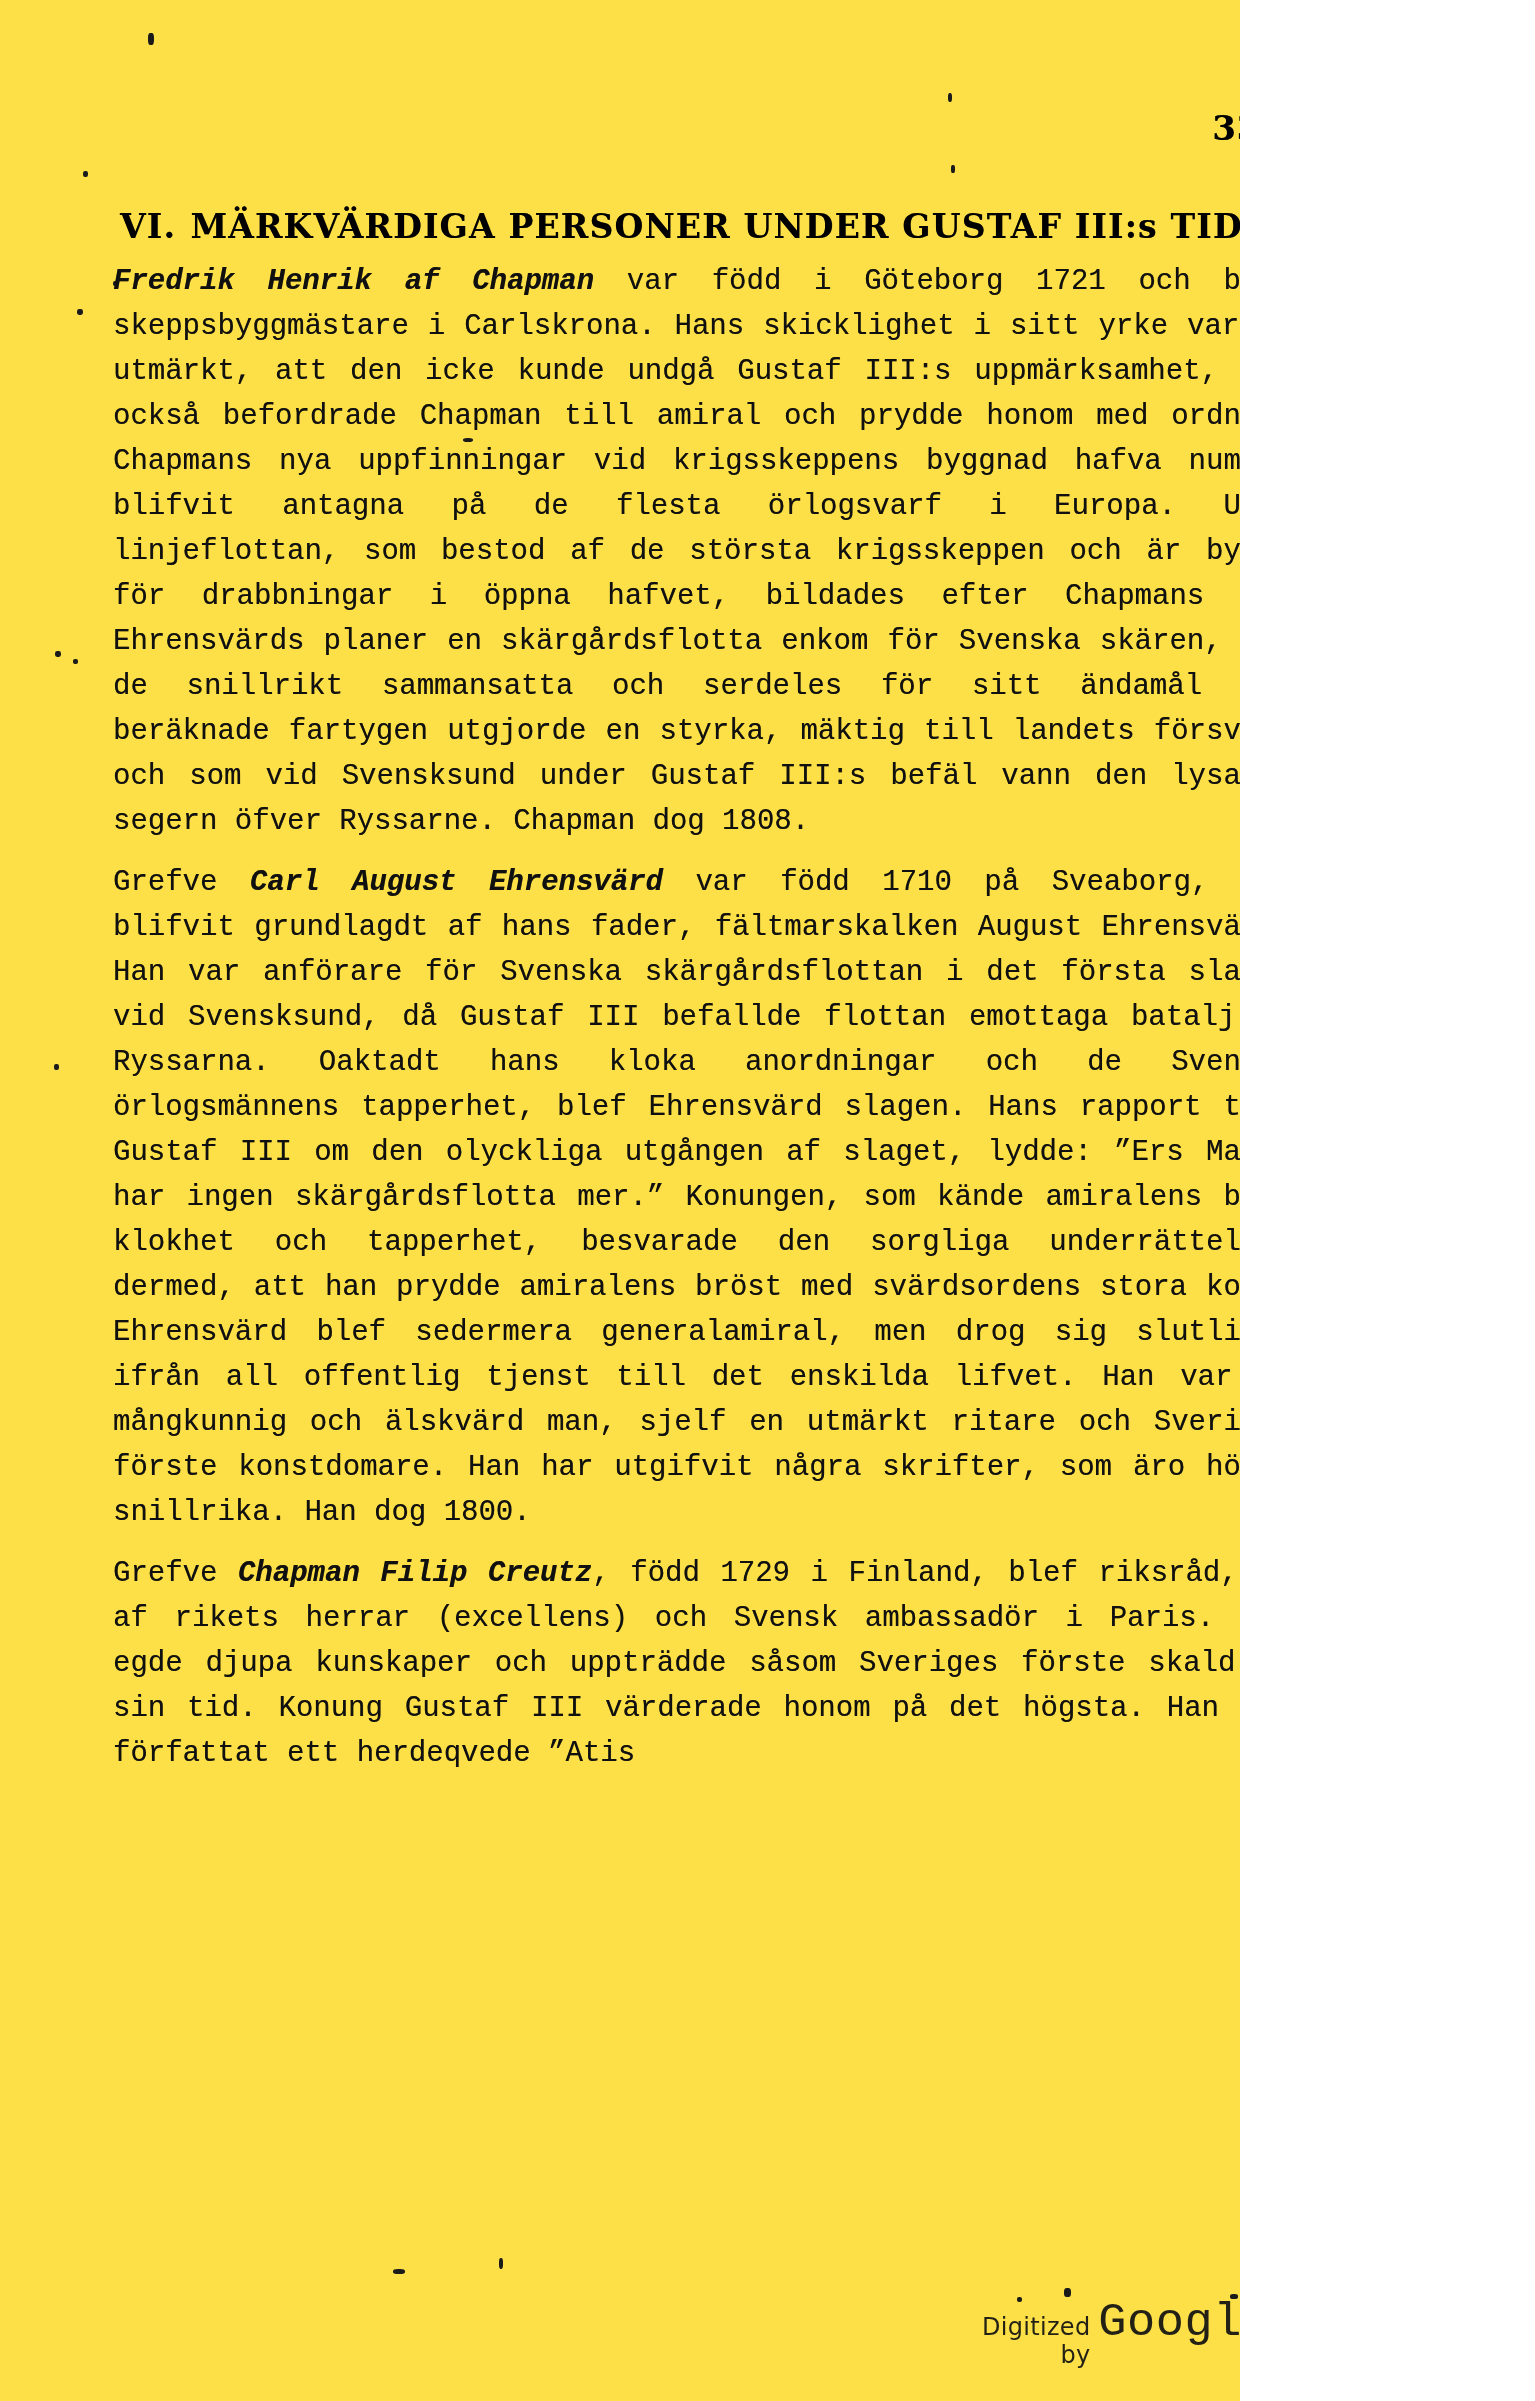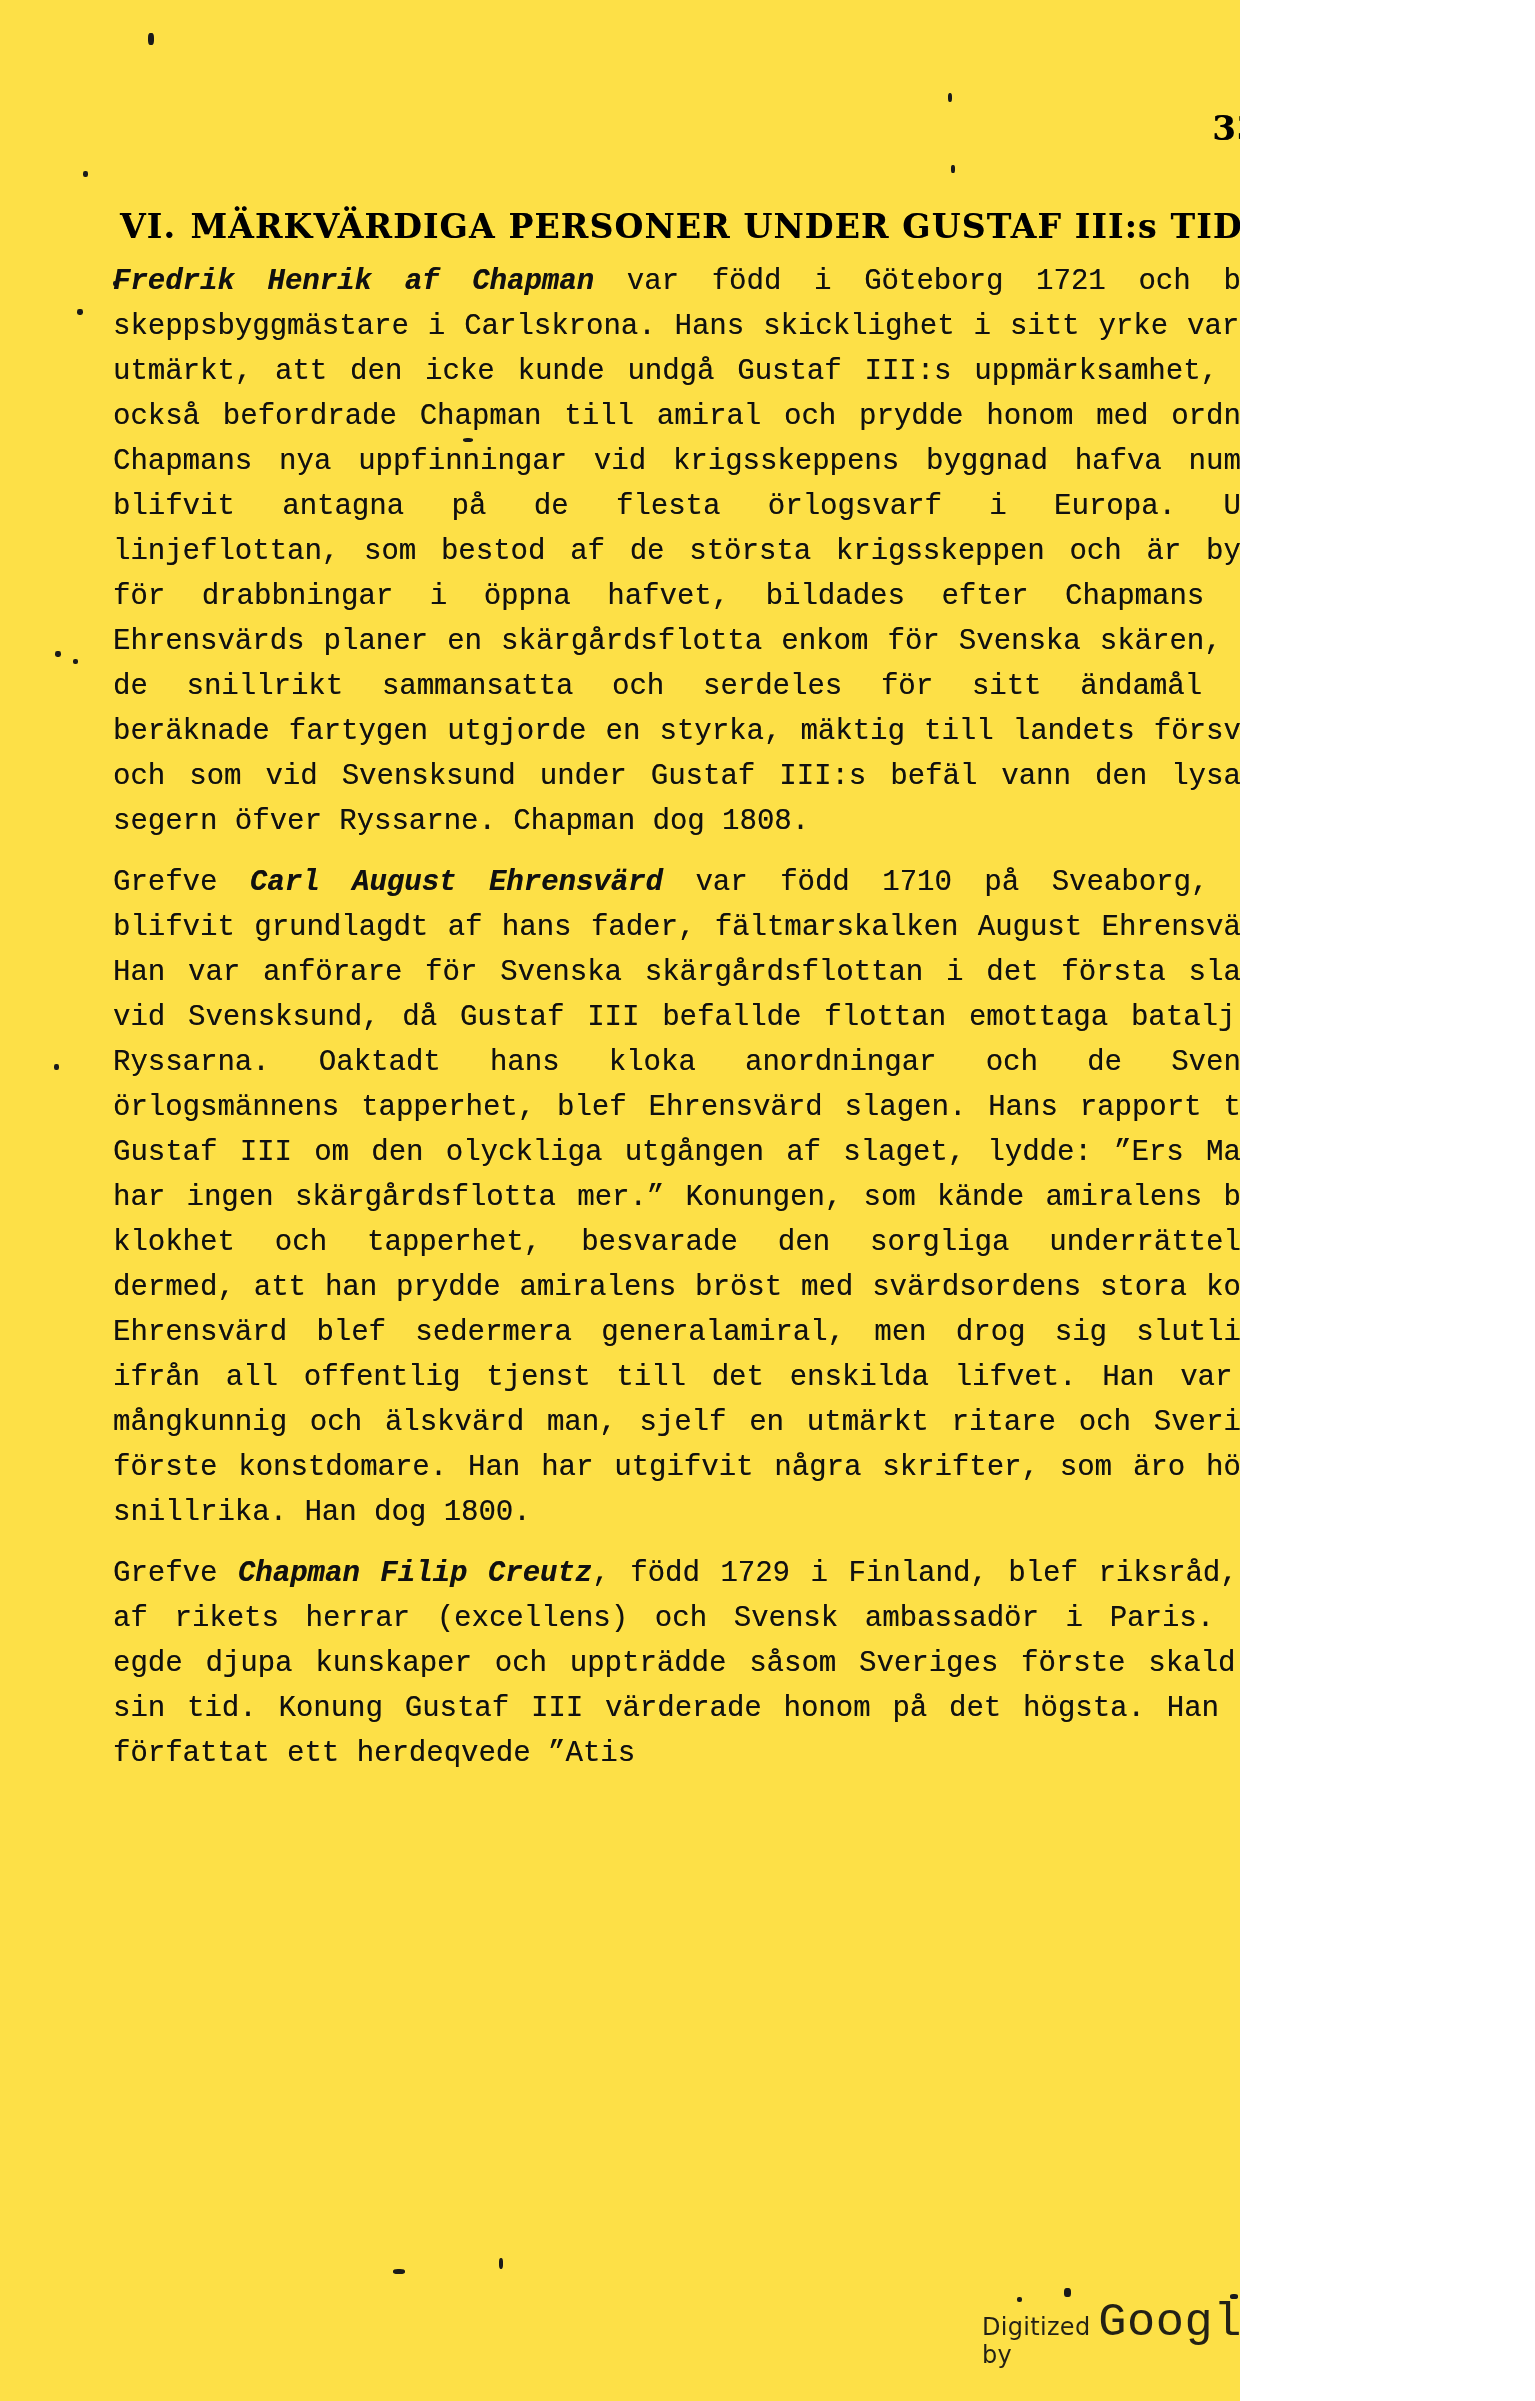--- a/index.html
+++ b/index.html
@@ -93,20 +93,21 @@
 
   
   .footer-watermark {
     position: absolute;
     left: 982px;
     top: 2302px;
     display: flex;
     align-items: baseline;
     gap: 7.7px;
     opacity: 0.92;
+    text-align: right;
   }
   .wm-digitized {
     font-family: "DejaVu Sans", "Liberation Sans", sans-serif;
     font-size: 24px;
     color: #111;
     letter-spacing: 0.3px;
   }
   .wm-google {
     font-family: Liberation Mono, monospace;
     font-size: 47px;

